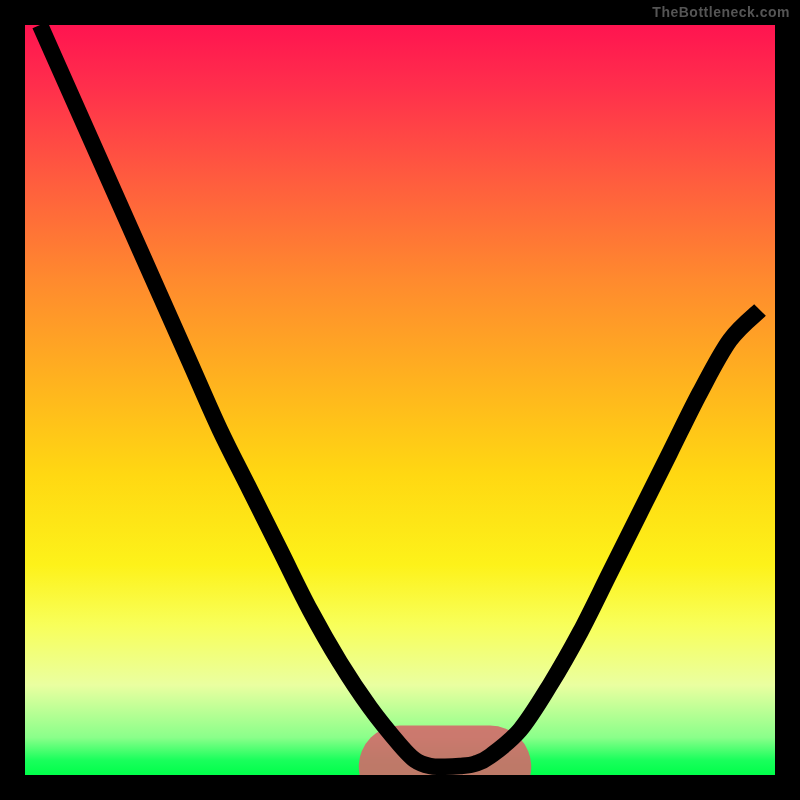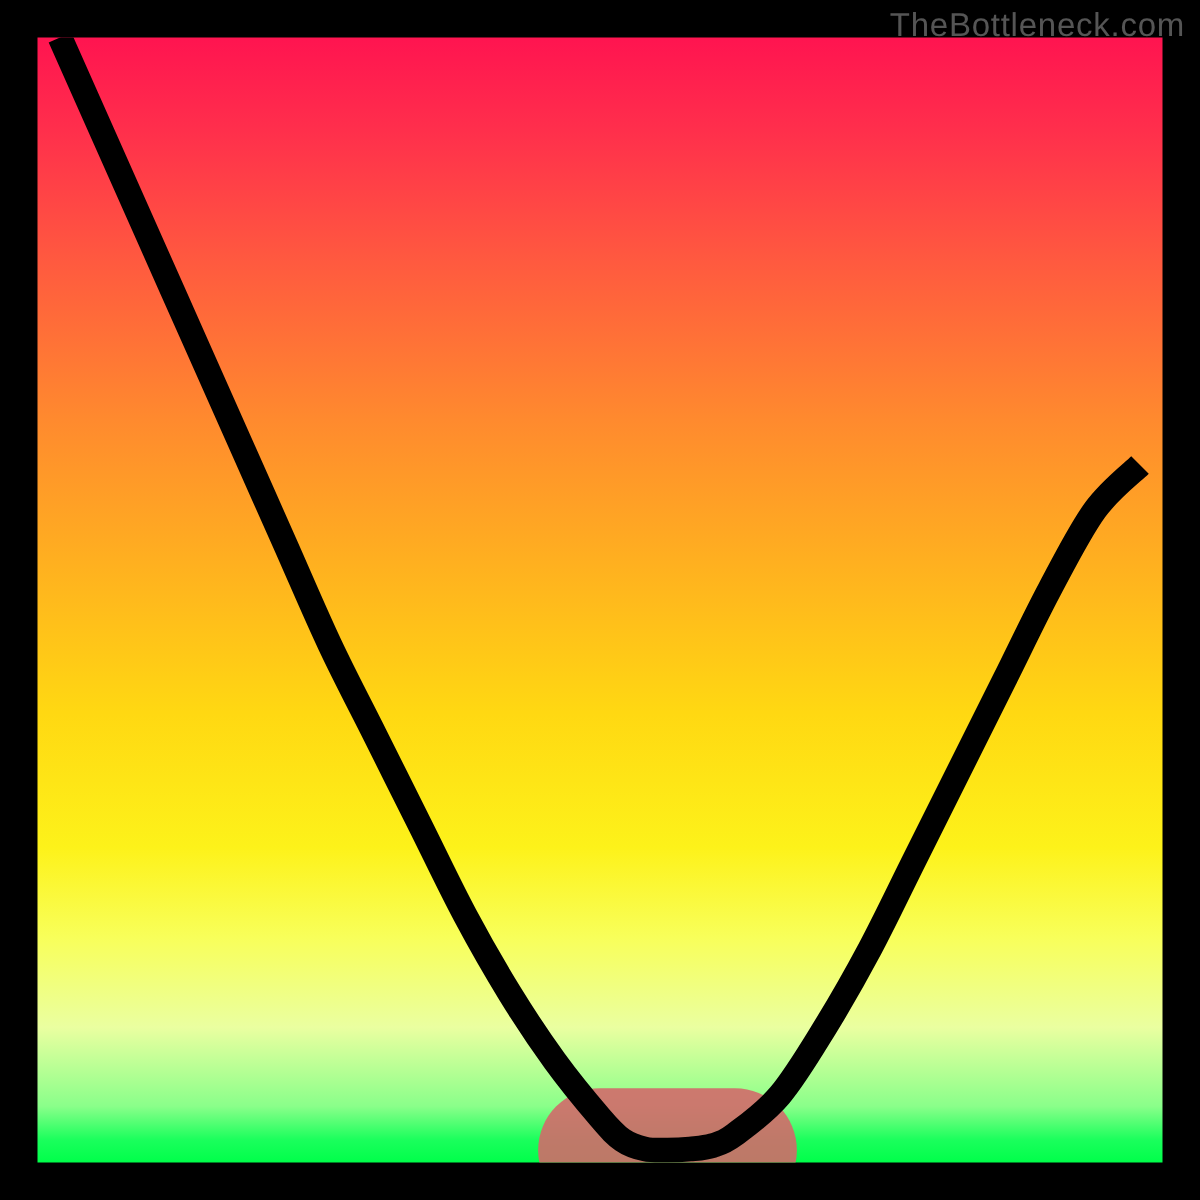--- a/index.html
+++ b/index.html
@@ -14,22 +14,22 @@
   .frame {
     width: 800px;
     height: 800px;
     position: relative;
   }
   .watermark {
     position: absolute;
     top: 4px;
     right: 10px;
     color: #555;
-    font-size: 22px;
-    font-weight: 400;
+    font-size: 14px;
+    font-weight: 700;
     letter-spacing: 0.5px;
     z-index: 10;
     user-select: none;
   }
   .plot-area {
     position: absolute;
     left: 25px;
     top: 25px;
     width: 750px;
     height: 750px;

